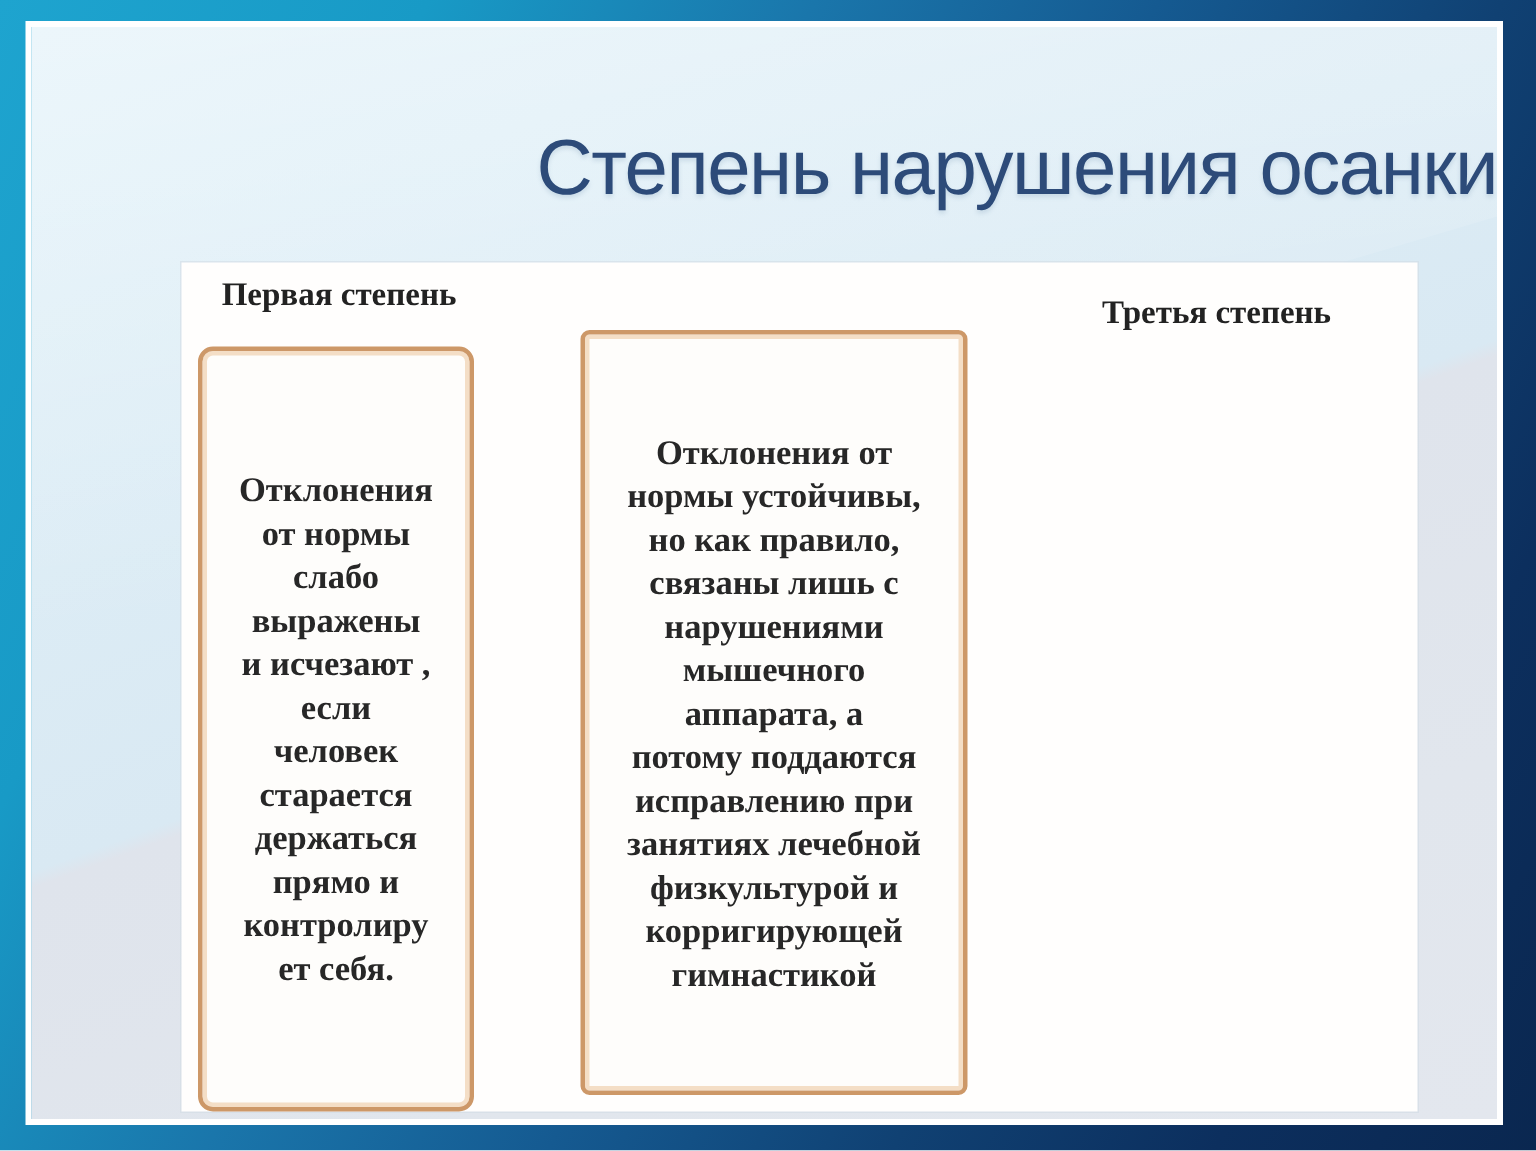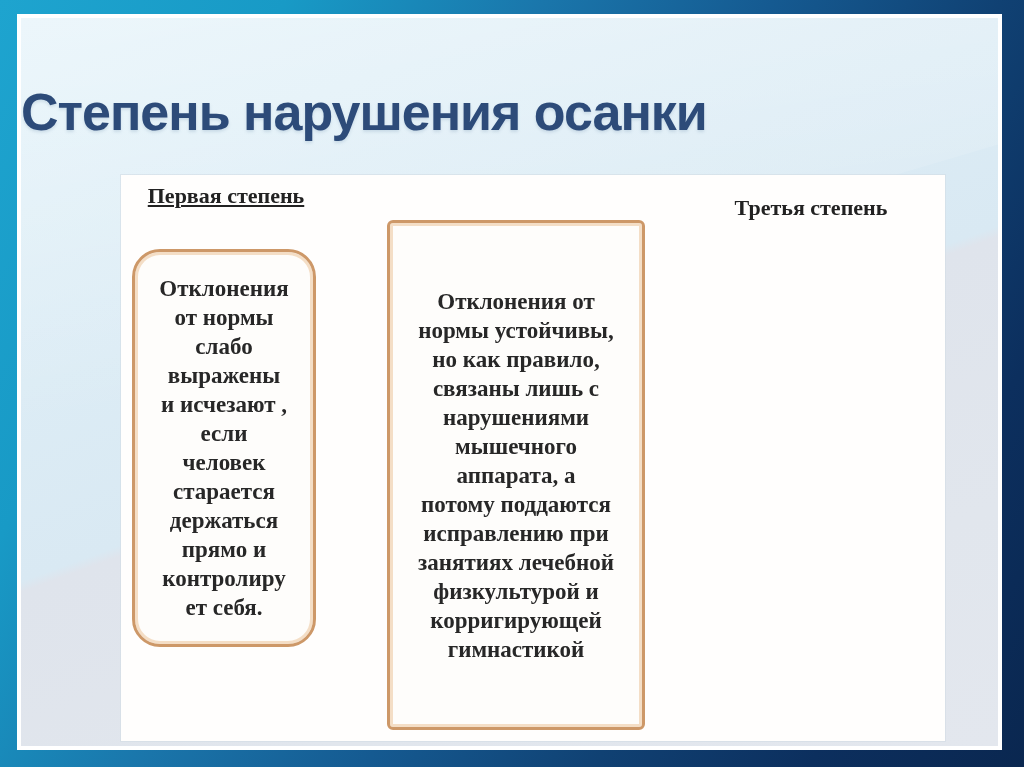--- a/index.html
+++ b/index.html
@@ -44,23 +44,23 @@
     background: linear-gradient(172deg, rgba(255,255,255,0.35) 0%, rgba(255,255,255,0.0) 70%);
     clip-path: polygon(0 0, 100% 0, 100% 28%, 0 92%);
     pointer-events: none;
   }
 
   .title {
     position: absolute;
     left: 0; right: 0;
     top: 64px;
     margin: 0;
-    text-align: left;
+    text-align: right;
     font-size: 52px;
-    font-weight: bold;
+    font-weight: normal;
     letter-spacing: -1px;
     color: var(--title, #2d4b79);
     text-shadow: 0 2px 3px rgba(120,150,180,0.25);
   }
 
   
   .picture {
     position: absolute;
     left: 100px;   
     top: 157px;    
@@ -73,21 +73,21 @@
   .col-header {
     position: absolute;
     top: 8px;
     transform: translateX(-50%);
     white-space: nowrap;
     font-family: "Liberation Serif", serif;
     font-weight: bold;
     font-size: 22px;
     color: #222222;
   }
-  .col-header.h1 { left: 105px; text-decoration: underline; }
+  .col-header.h1 { left: 105px; }
   .col-header.h2 { left: 388px; }
   .col-header.h3 { left: 690px; margin-top: 12px; }
 
   .degree-box {
     position: absolute;
     box-sizing: border-box;
     background: #fefdfb;
     border: 3px solid var(--box-border, #cd9868);
     box-shadow: inset 0 0 0 3px rgba(242,216,188,0.85);
     display: flex;
@@ -97,21 +97,21 @@
   .degree-box .box-text {
     width: 100%;
     text-align: center;
     white-space: pre-line;
     font-family: "Liberation Serif", serif;
     font-weight: bold;
     font-size: 23px;
     line-height: 29px;
     color: var(--text, #272727);
   }
-  .box1 { left: 11px;  top: 74px; width: 184px; height: 398px; border-radius: 28px; }
+  .box1 { left: 11px;  top: 56px; width: 184px; height: 510px; border-radius: 10px; }
   .box2 { left: 266px; top: 45px; width: 258px; height: 510px; border-radius: 6px; }
   .box3 { left: 575px; top: 67px; width: 220px; height: 238px; border-radius: 42px; }
 </style>
 </head>
 <body>
 
 <div class="page">
   <div class="slide">
 
     <h1 class="title">Степень нарушения осанки</h1>

